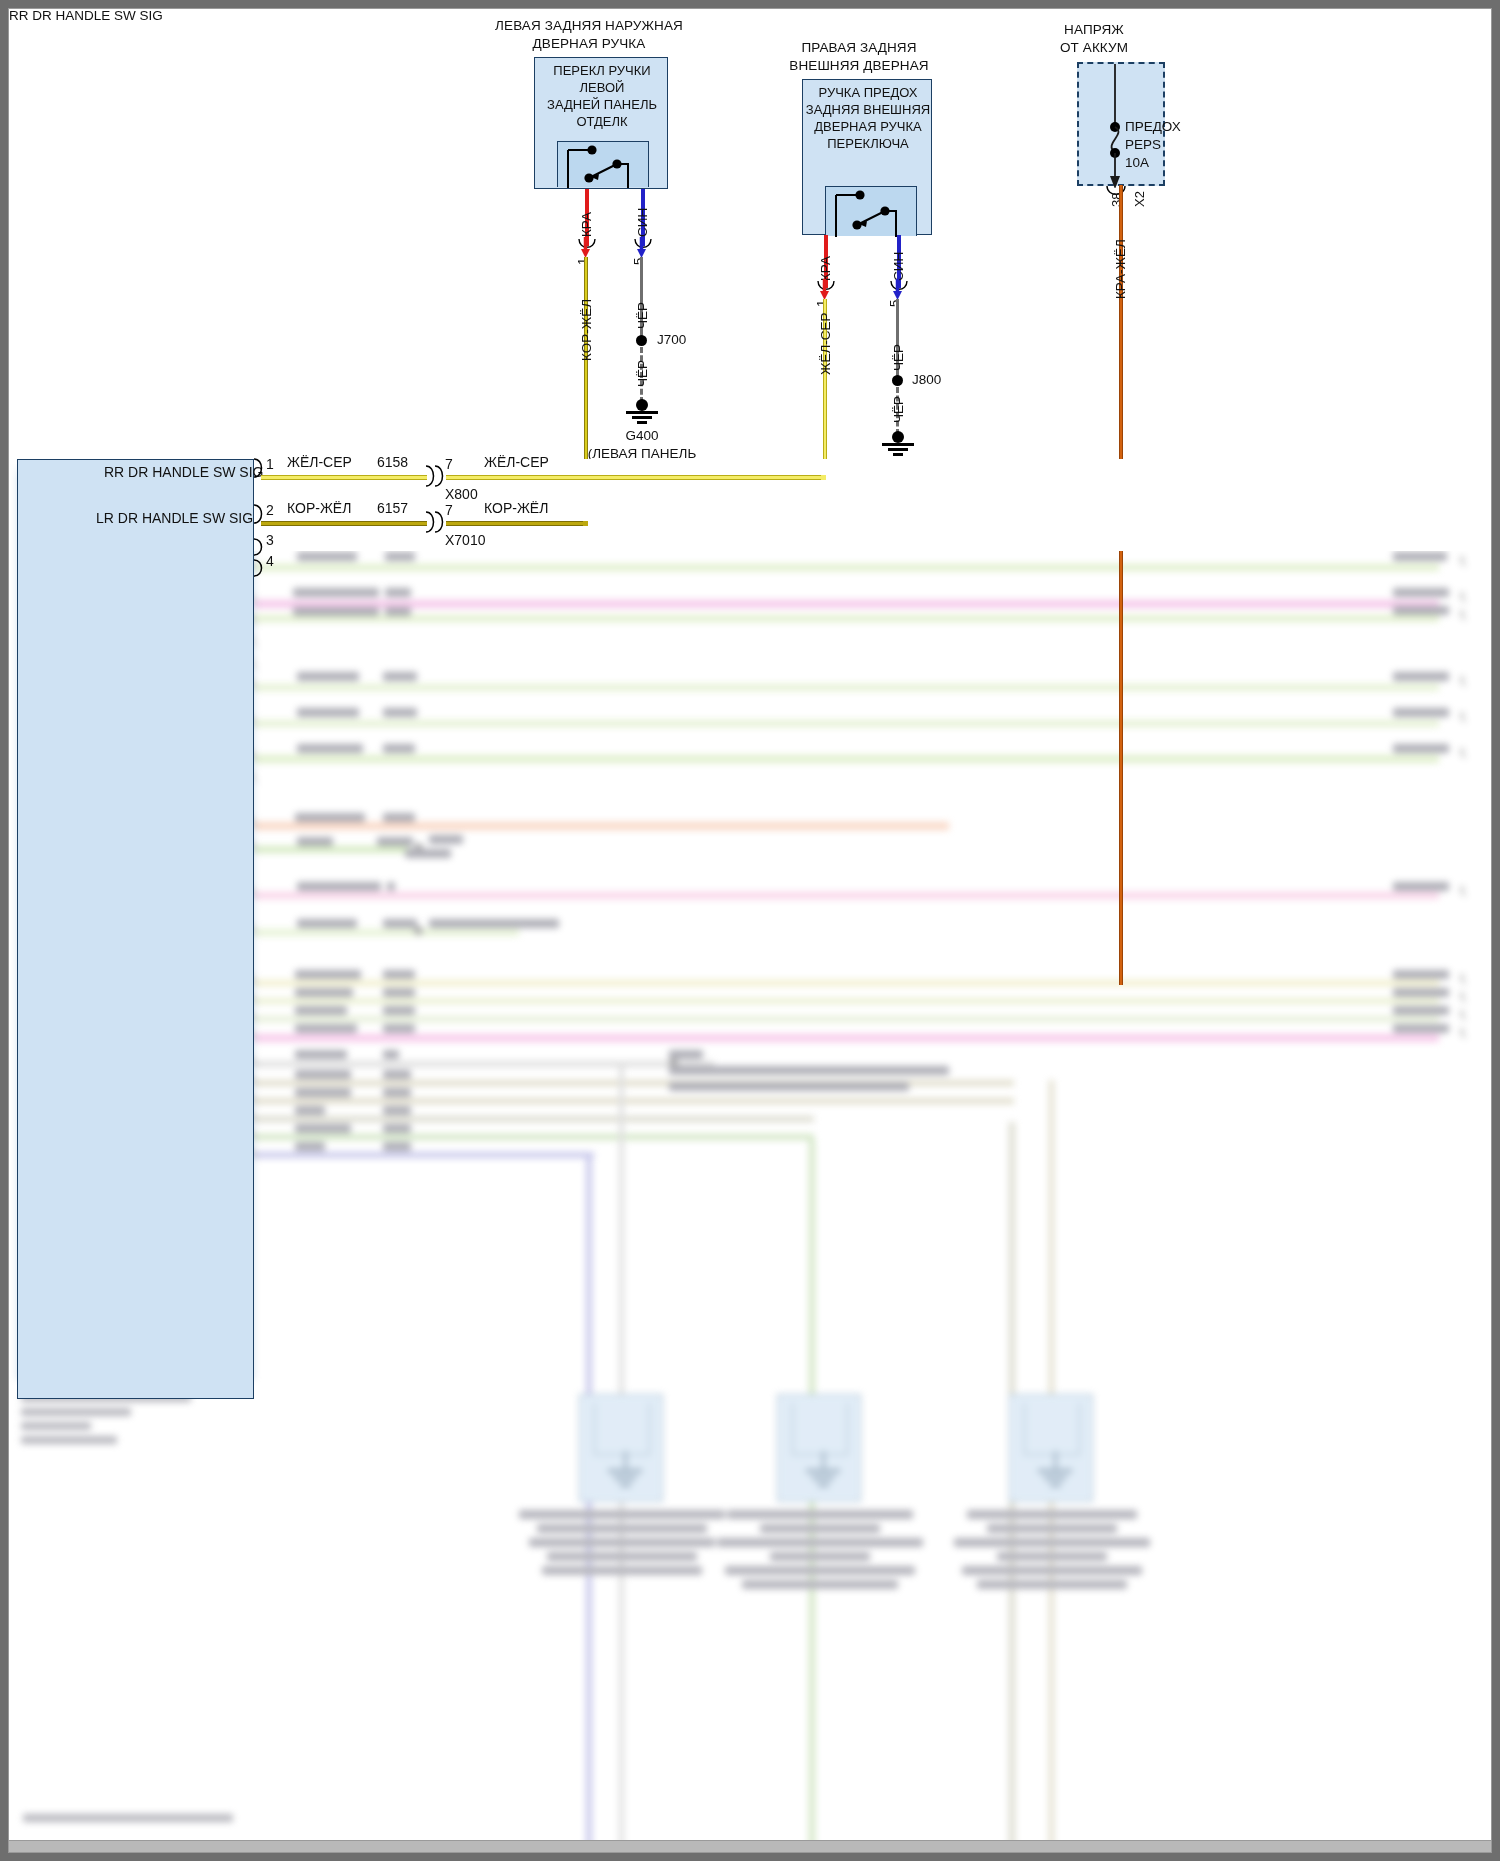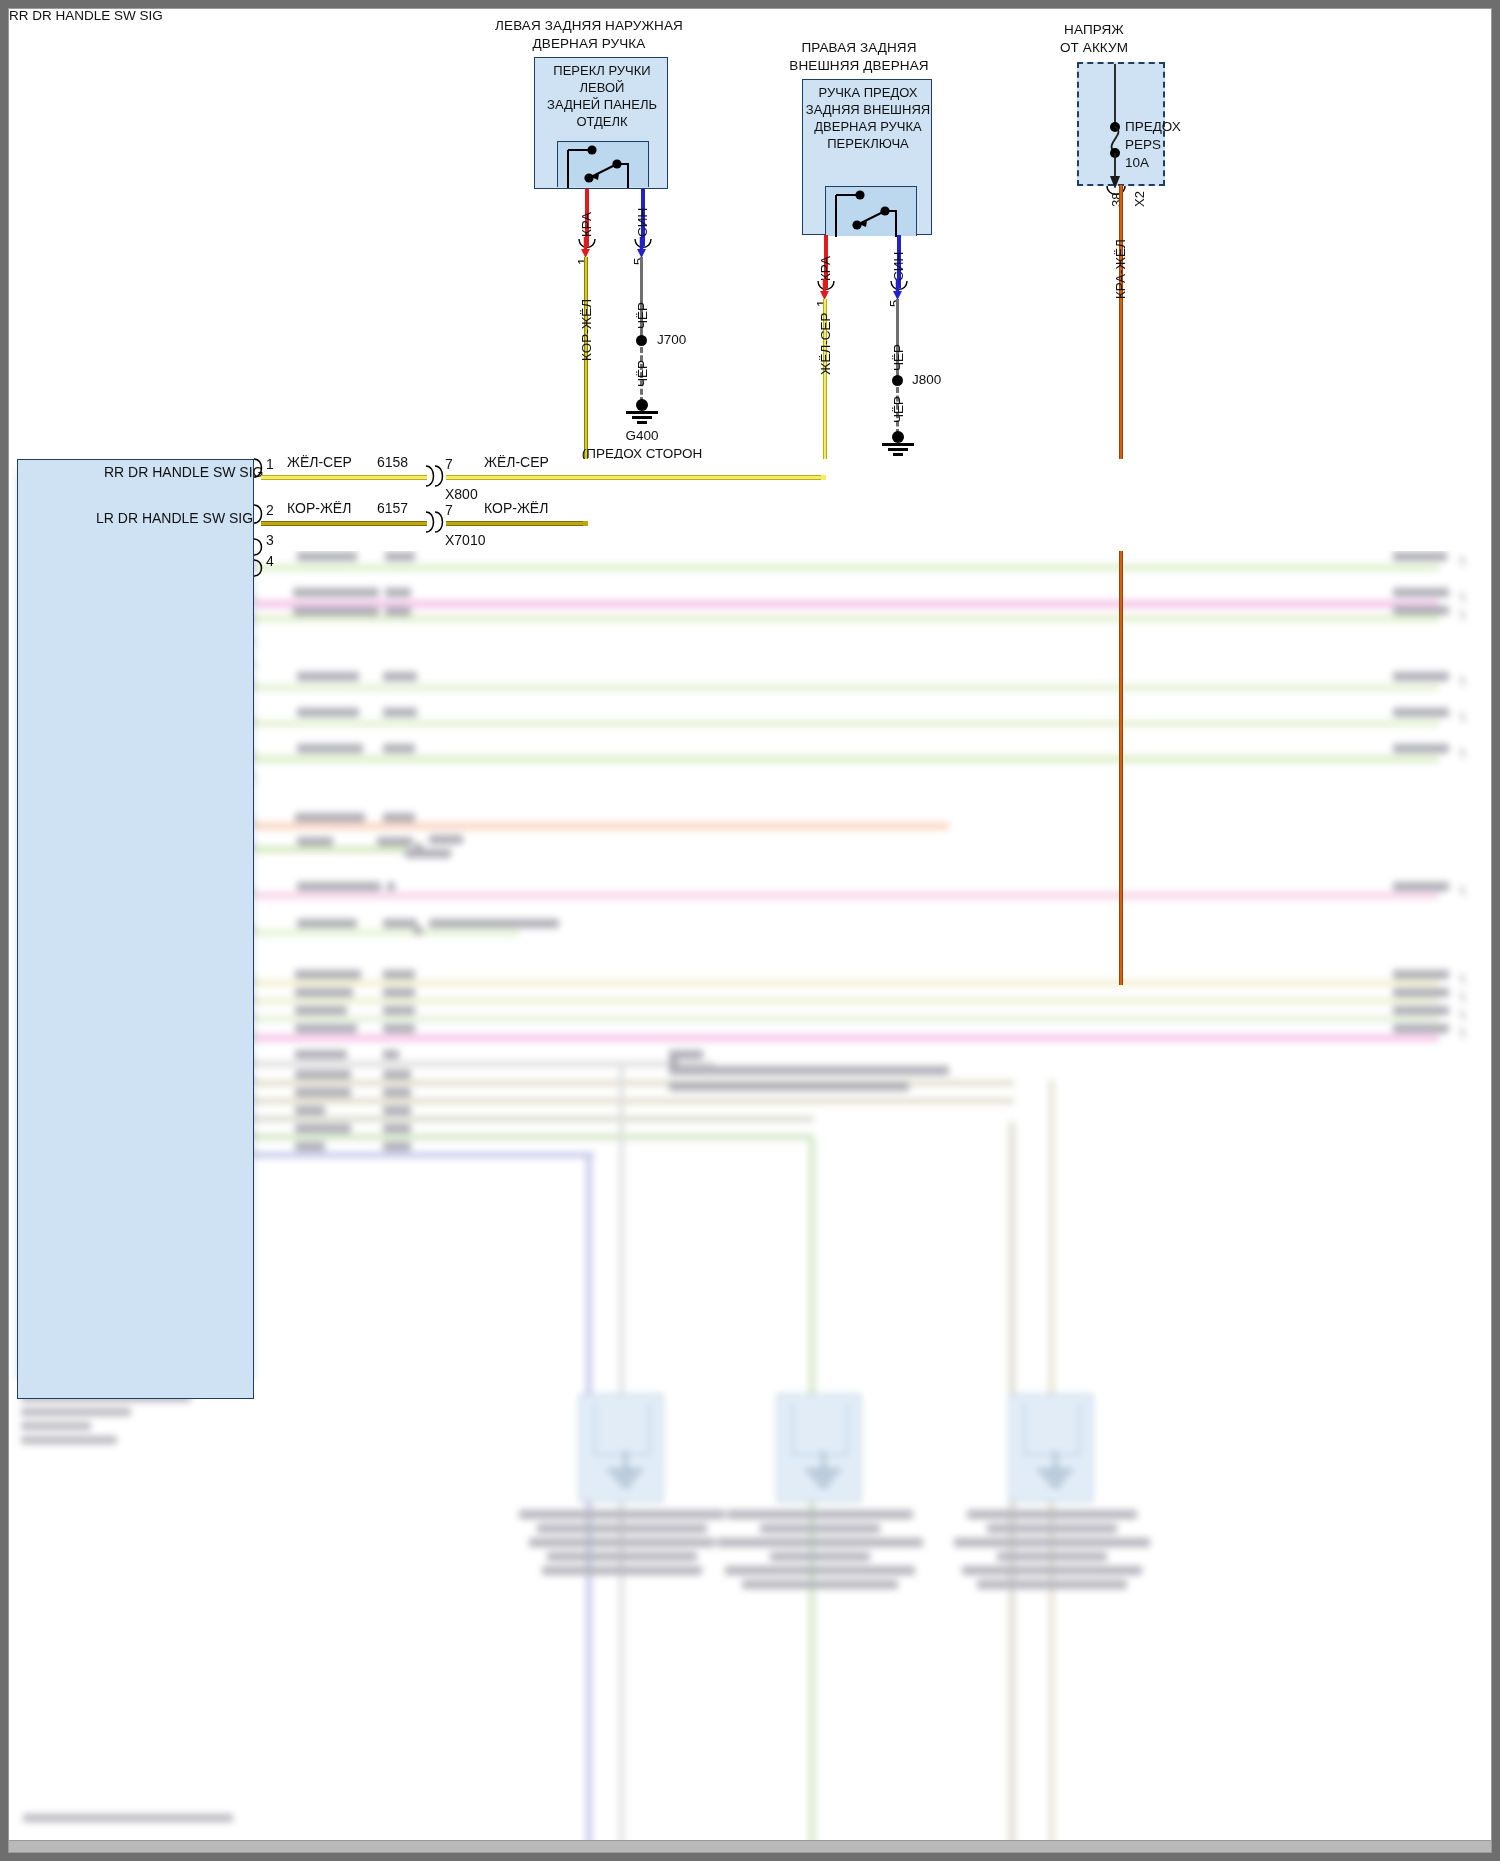--- a/index.html
+++ b/index.html
@@ -437,21 +437,21 @@
        border-left:3px dashed #6f6f6f;"></div>
   <div class="vlbl" style="left:627px;top:378px;">ЧЁР</div>
   <div class="gnd" style="left:616px;top:392px;">
     <i class="b"></i>
       <i class="g1"></i>
       <i class="g2"></i>
       <i class="g3"></i>
   </div>
   <div class="caption" style="left:543px;top:418px;width:180px;">
     <div>G400</div>
-    <div>(ПРЕДОХ СТОРОН</div>
+    <div>(ЛЕВАЯ ПАНЕЛЬ</div>
     <div>БАГАЖНО</div>
     <div>ОТДЕЛЕН)</div>
   </div>
 
   <div class="boxtitle" style="left:720px;top:30px;width:260px;">
     <div>ПРАВАЯ ЗАДНЯЯ</div>
     <div>ВНЕШНЯЯ ДВЕРНАЯ</div>
   </div>
 
   <div class="box" style="left:793px;top:70px;width:130px;height:156px;">

